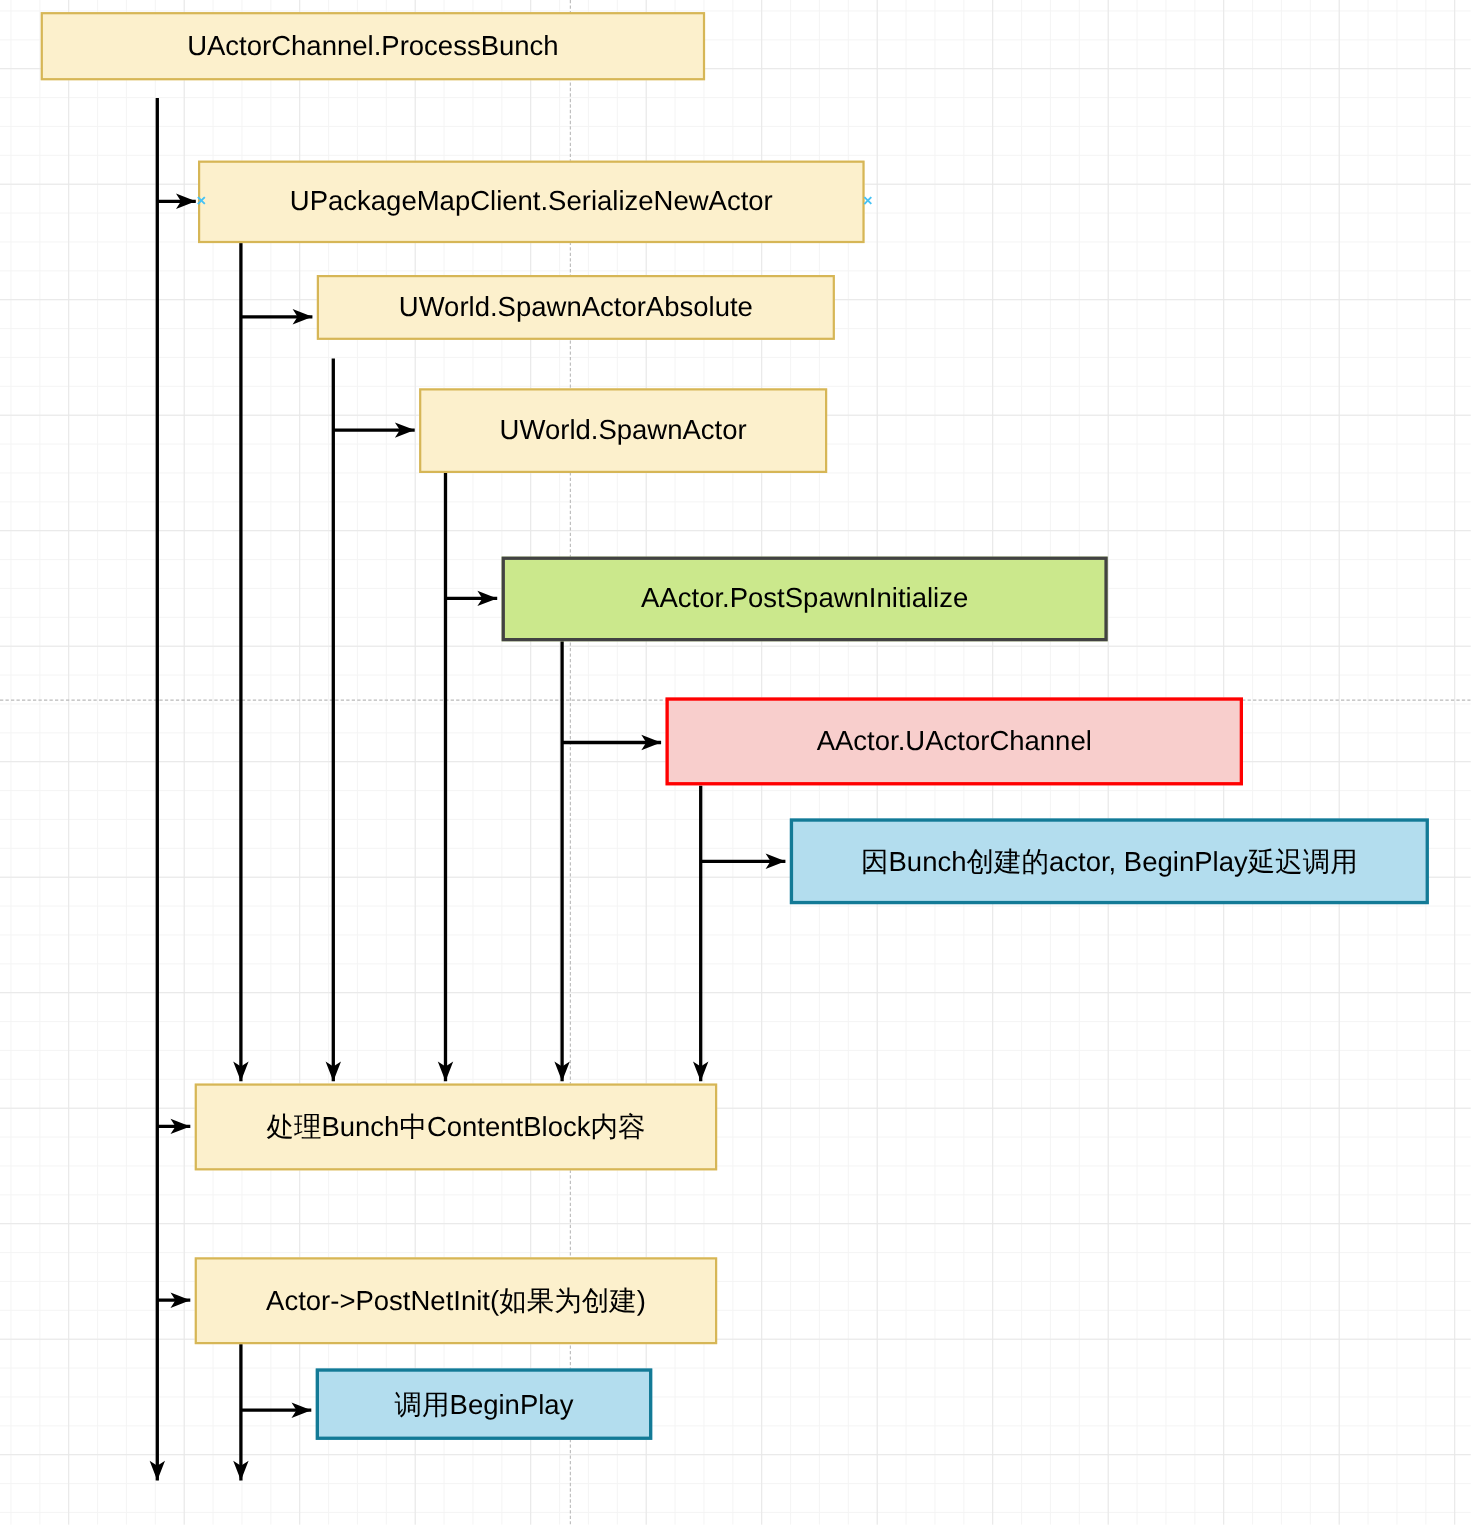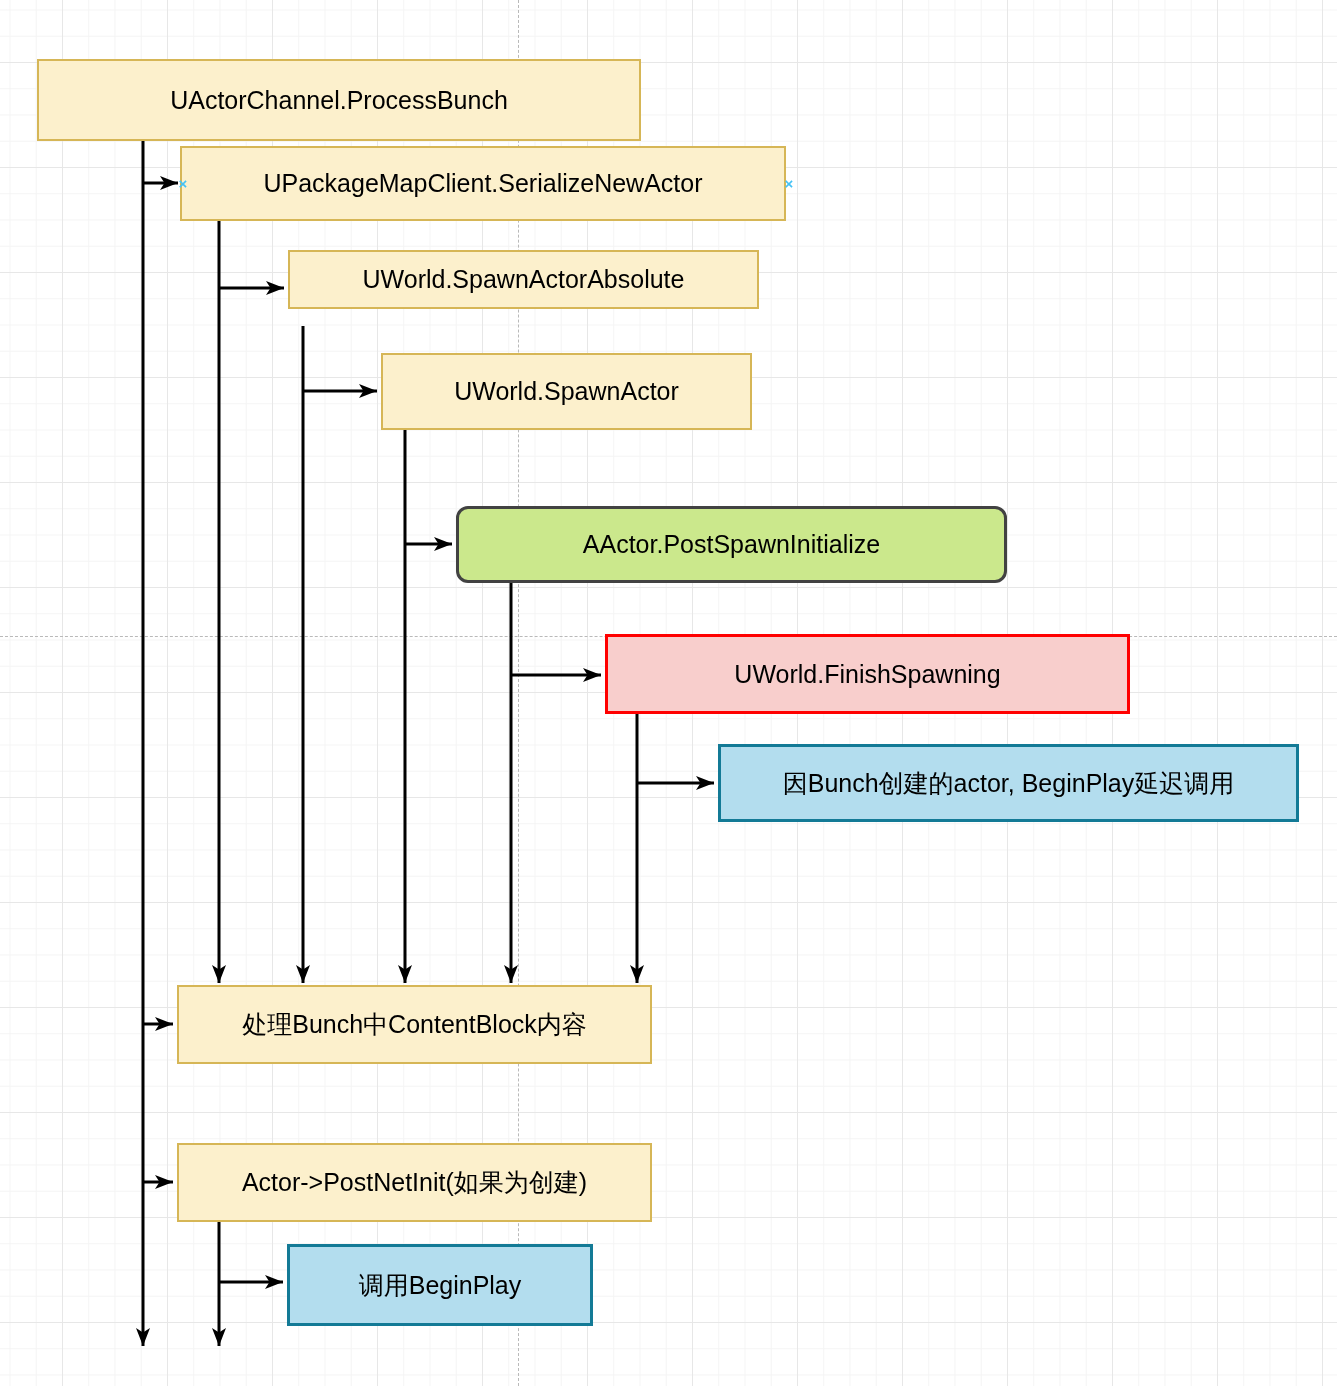--- a/index.html
+++ b/index.html
@@ -24,21 +24,21 @@
   #edges{position:absolute;left:0;top:0;z-index:2;}
   .node{
     position:absolute;
     box-sizing:border-box;
     display:flex;align-items:center;justify-content:center;
     font-size:25px;color:#000;
     white-space:nowrap;
     z-index:3;
     background:#fcf0cc;border:2px solid #d6b656;
   }
-  .node.green{border-width:3px;border-radius:12px;}
+  .node.green{border-width:3px;}
   .node.red{border-width:3px;}
   .node.blue{border-width:3px;}
   .conn-marker{
     position:absolute;z-index:4;
     color:#45c2f5;font-size:15px;font-weight:bold;line-height:1;
     transform:translate(-50%,-50%);
   }
 </style>
 </head>
 <body>
@@ -69,56 +69,56 @@
       <path d="M303,391 L377,391" marker-end="url(#arrow)"></path>
       <path d="M405,544 L452,544" marker-end="url(#arrow)"></path>
       <path d="M511,675 L601,675" marker-end="url(#arrow)"></path>
       <path d="M637,783 L714,783" marker-end="url(#arrow)"></path>
       <path d="M143,1024 L173,1024" marker-end="url(#arrow)"></path>
       <path d="M143,1182 L173,1182" marker-end="url(#arrow)"></path>
       <path d="M219,1282 L283,1282" marker-end="url(#arrow)"></path>
     </g>
   </svg>
 
-  <div class="node" style="left: 37px; top: 11px; width: 604px; height: 82px; background: rgb(252, 240, 204); border-color: rgb(214, 182, 86); margin-top: 48px;">
+  <div class="node" style="left: 37px; top: 11px; width: 604px; height: 62px; background: rgb(252, 240, 204); border-color: rgb(214, 182, 86);">
     <span>UActorChannel.ProcessBunch</span>
   </div>
 
   <div class="node" style="left: 180px; top: 146px; width: 606px; height: 75px; background: rgb(252, 240, 204); border-color: rgb(214, 182, 86);">
     <span>UPackageMapClient.SerializeNewActor</span>
   </div>
 
   <div class="node" style="left: 288px; top: 250px; width: 471px; height: 59px; background: rgb(252, 240, 204); border-color: rgb(214, 182, 86);">
     <span>UWorld.SpawnActorAbsolute</span>
   </div>
 
   <div class="node" style="left: 381px; top: 353px; width: 371px; height: 77px; background: rgb(252, 240, 204); border-color: rgb(214, 182, 86); justify-content: center;">
     <span>UWorld.SpawnActor</span>
   </div>
 
   <div class="node green" style="left: 456px; top: 506px; width: 551px; height: 77px; background: rgb(203, 232, 140); border-color: rgb(66, 66, 66);">
     <span>AActor.PostSpawnInitialize</span>
   </div>
 
   <div class="node red" style="left: 605px; top: 634px; width: 525px; height: 80px; background: rgb(248, 206, 204); border-color: rgb(255, 0, 0);">
-    <span>UWorld.FinishSpawning</span>
+    <span>AActor.UActorChannel</span>
   </div>
 
   <div class="node blue" style="left: 718px; top: 744px; width: 581px; height: 78px; background: rgb(179, 221, 238); border-color: rgb(19, 122, 150);">
     <span>因Bunch创建的actor, BeginPlay延迟调用</span>
   </div>
 
   <div class="node" style="left: 177px; top: 1143px; width: 475px; height: 79px; background: rgb(252, 240, 204); border-color: rgb(214, 182, 86);">
     <span>Actor-&gt;PostNetInit(如果为创建)</span>
   </div>
 
   <div class="node" style="left: 177px; top: 985px; width: 475px; height: 79px; background: rgb(252, 240, 204); border-color: rgb(214, 182, 86);">
     <span>处理Bunch中ContentBlock内容</span>
   </div>
 
-  <div class="node blue" style="left: 287px; top: 1244px; width: 306px; height: 82px; background: rgb(179, 221, 238); border-color: rgb(19, 122, 150);">
+  <div class="node blue" style="left: 287px; top: 1244px; width: 306px; height: 65px; background: rgb(179, 221, 238); border-color: rgb(19, 122, 150);">
     <span>调用BeginPlay</span>
   </div>
 
   <span class="conn-marker" style="left:183px;top:183px;">×</span>
   <span class="conn-marker" style="left:789px;top:183px;">×</span>
 
 </div>
 
 </body></html>

